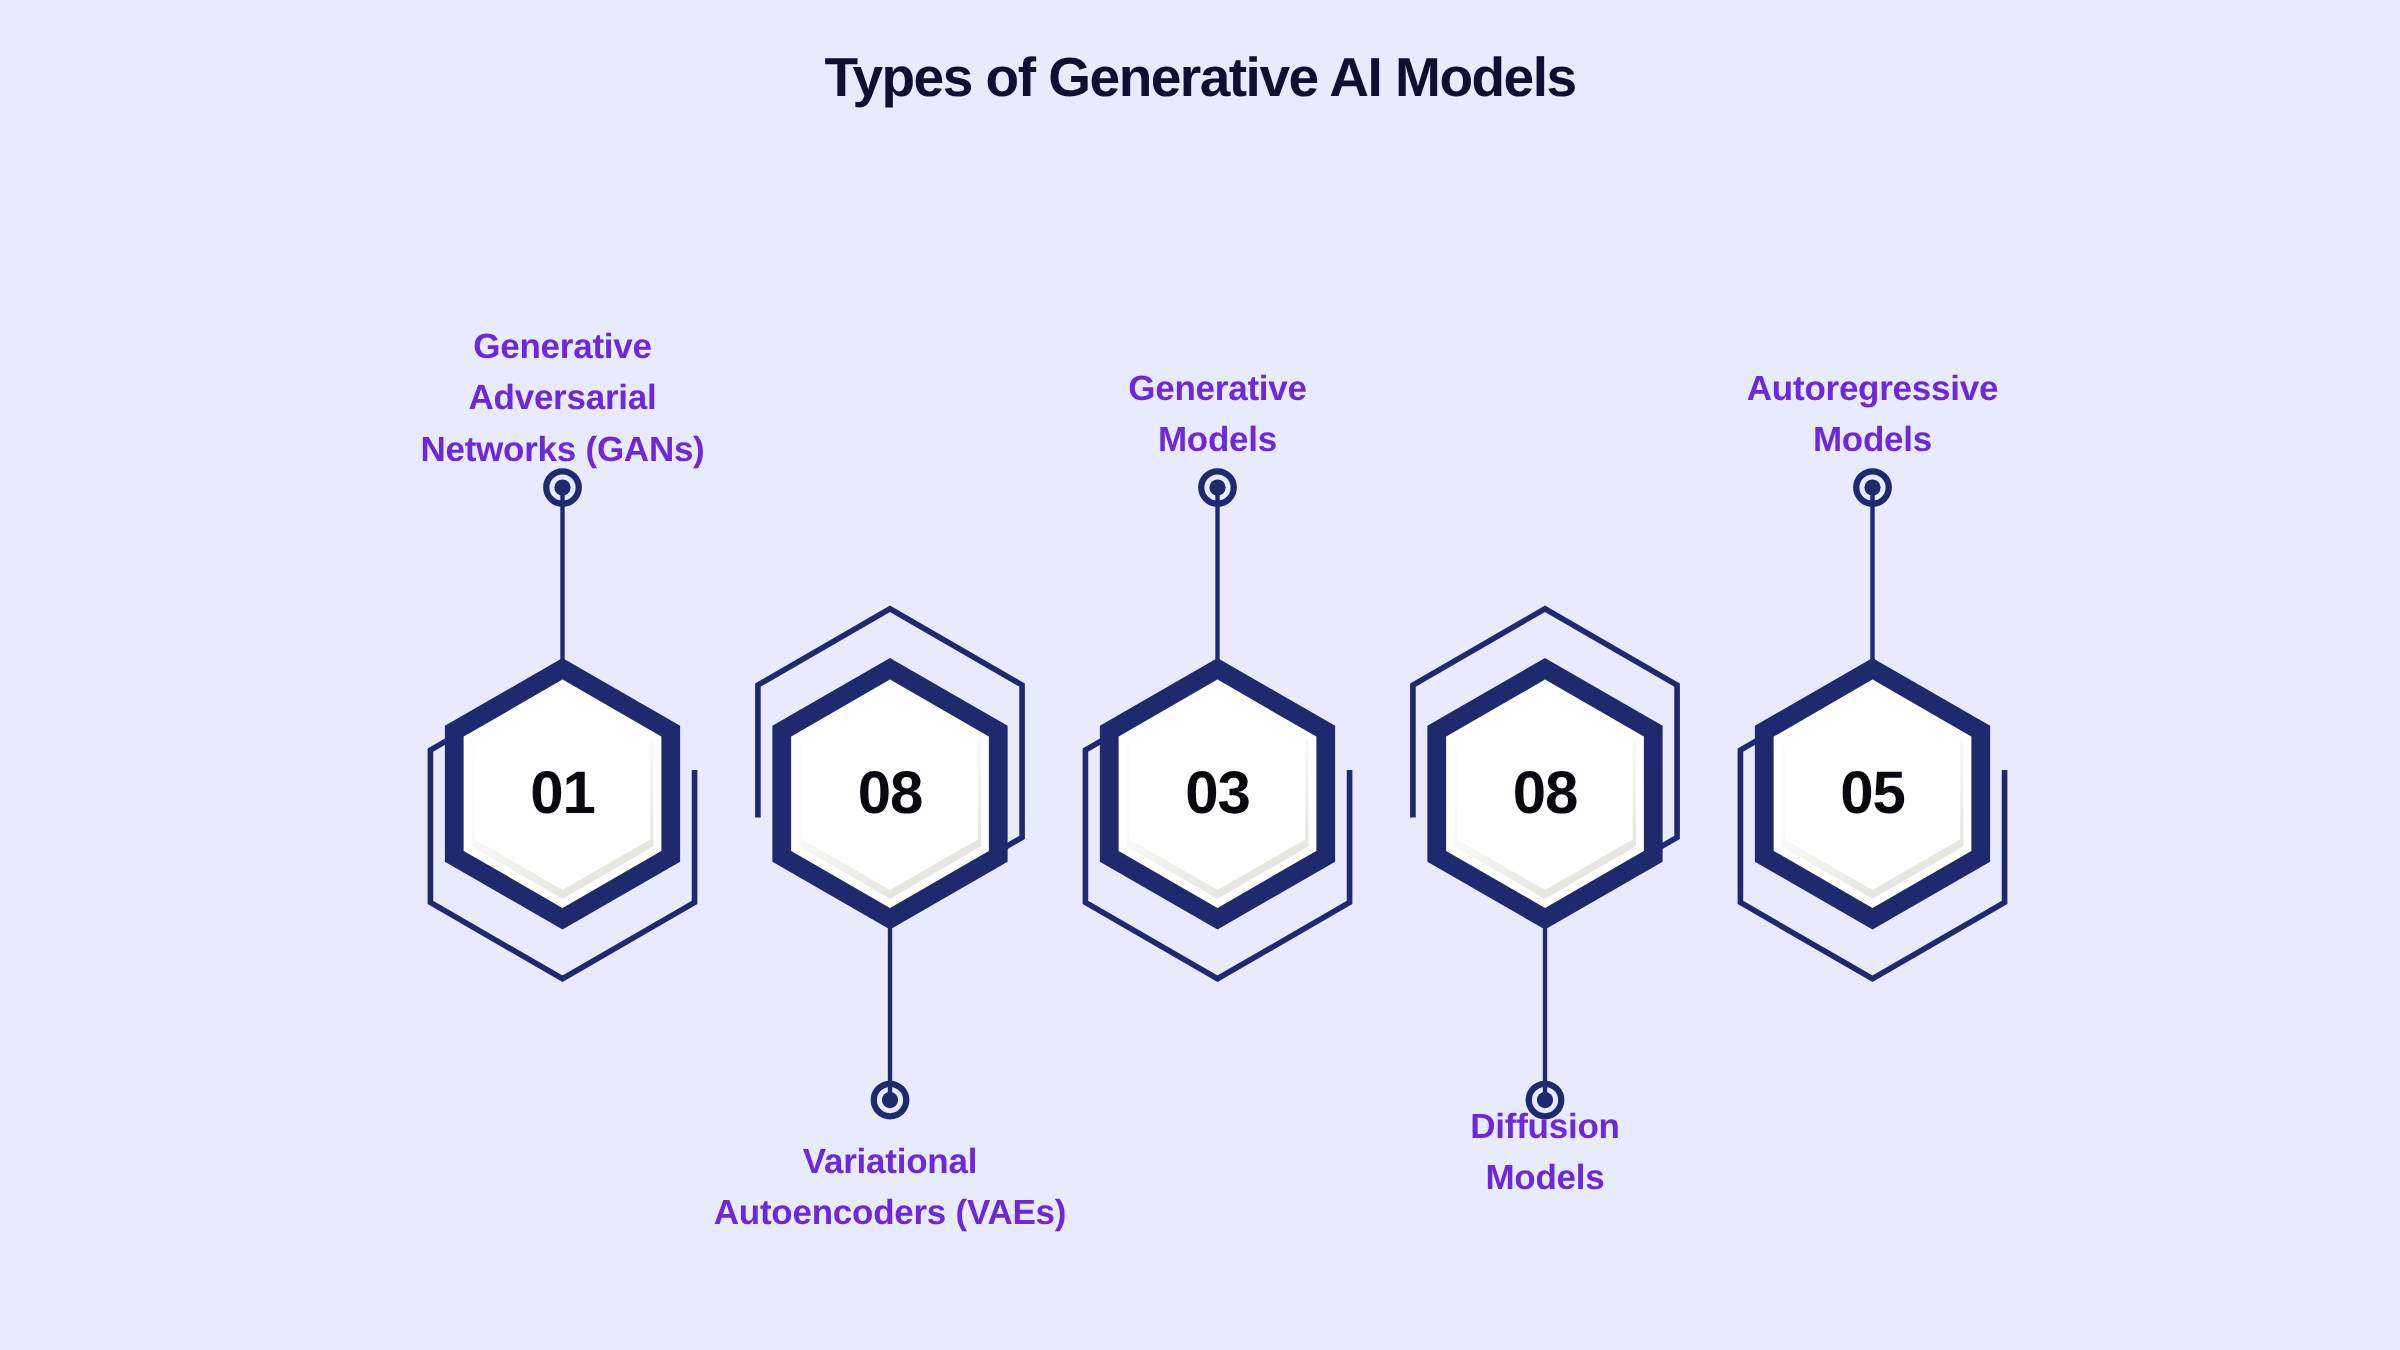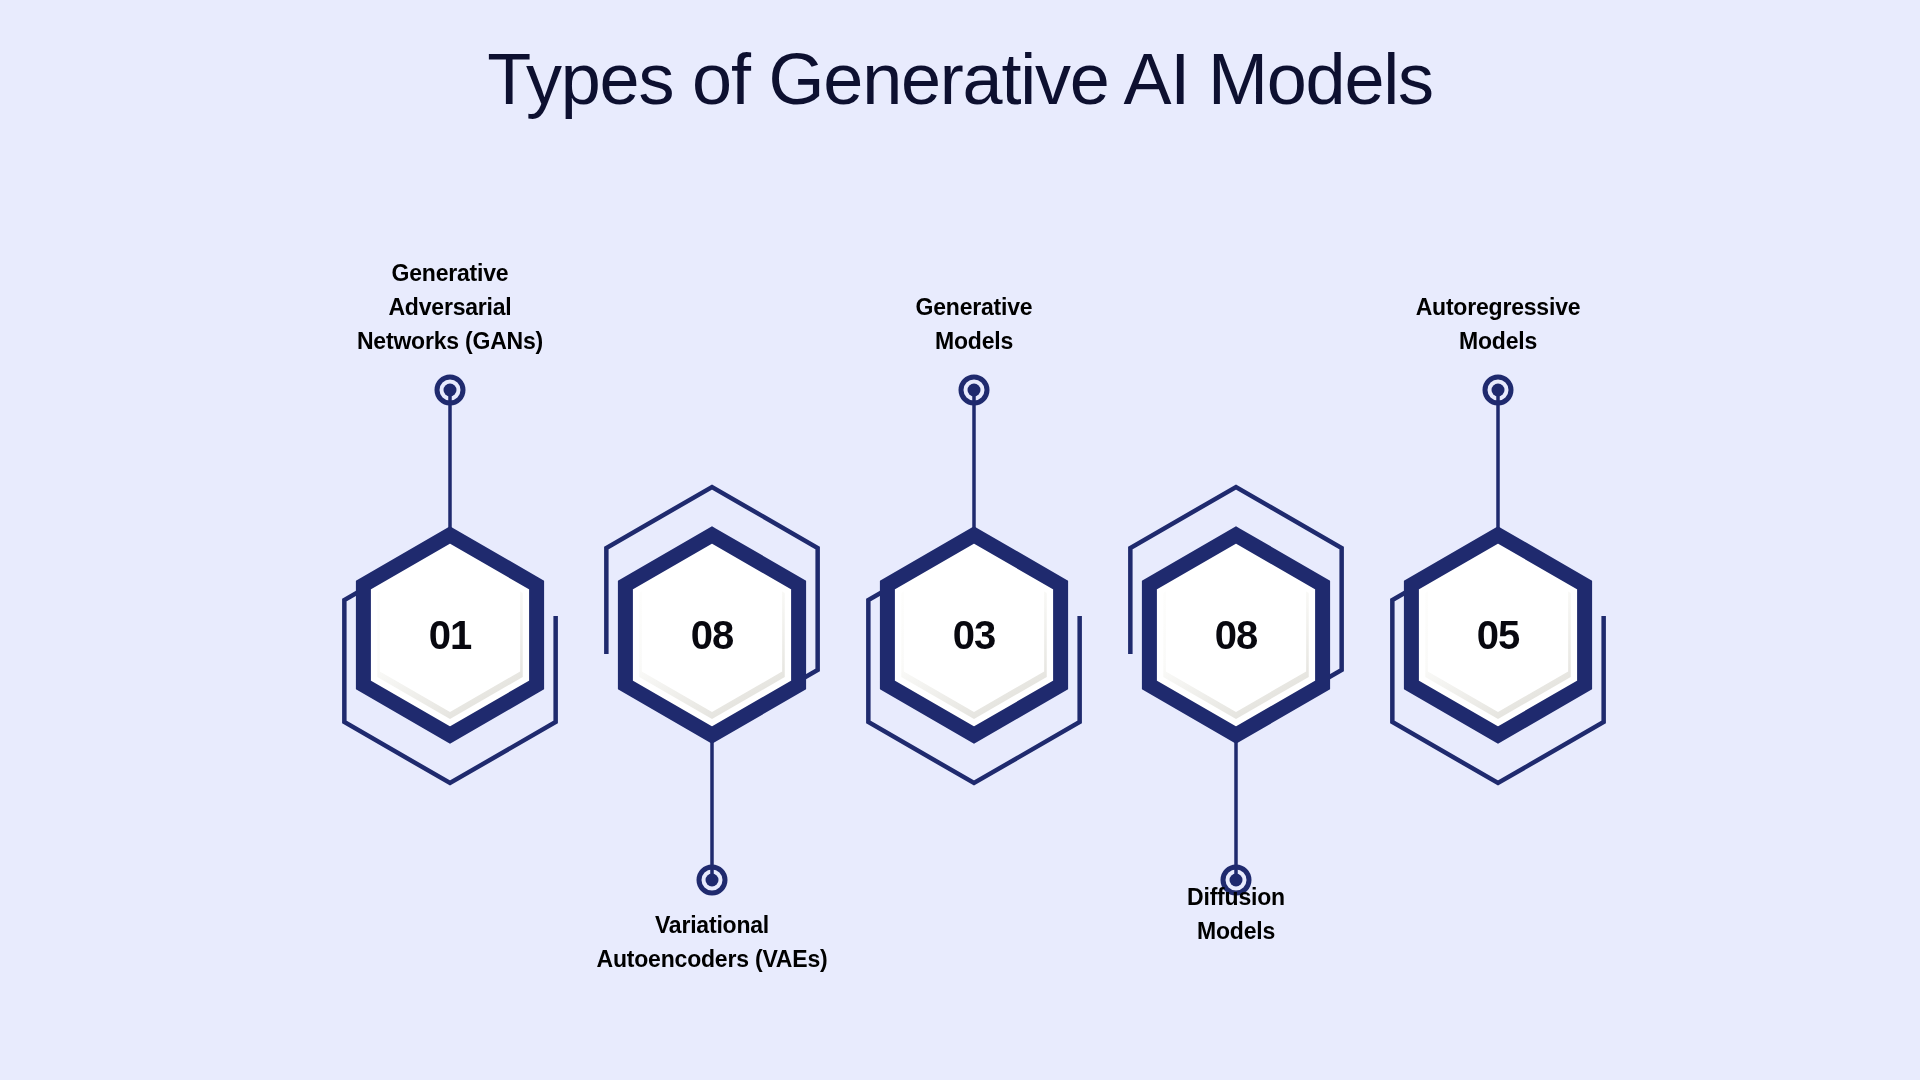--- a/index.html
+++ b/index.html
@@ -17,22 +17,22 @@
     position: relative;
   }
 
   
   #page-title {
     position: absolute;
     top: 38px;
     left: 0;
     width: 1920px;
     text-align: center;
-    font-size: 72px;
-    font-weight: normal;
+    font-size: 44px;
+    font-weight: bold;
     letter-spacing: -1.2px;
     color: #0D1030;
     line-height: 1.15;
   }
 
   
   #diagram {
     position: absolute;
     top: 0;
     left: 0;
@@ -47,36 +47,36 @@
     width: 1920px;
     height: 1080px;
     pointer-events: none;
   }
 
   
   .hex-number {
     position: absolute;
     width: 200px;
     text-align: center;
-    font-size: 40px;
+    font-size: 48px;
     font-weight: bold;
     letter-spacing: -1px;
     color: #08080F;
     transform: translate(-50%, -50%);
     line-height: 1;
   }
 
   
   .hex-label {
     position: absolute;
     text-align: center;
-    font-size: 23px;
+    font-size: 28px;
     font-weight: bold;
     letter-spacing: -0.2px;
-    color: #000000;
+    color: #6d28d9;
     line-height: 1.48;
     transform: translateX(-50%);
     white-space: pre-line;
   }
   .hex-label.above { }
   .hex-label.below { }
 </style>
 </head>
 <body>
 

